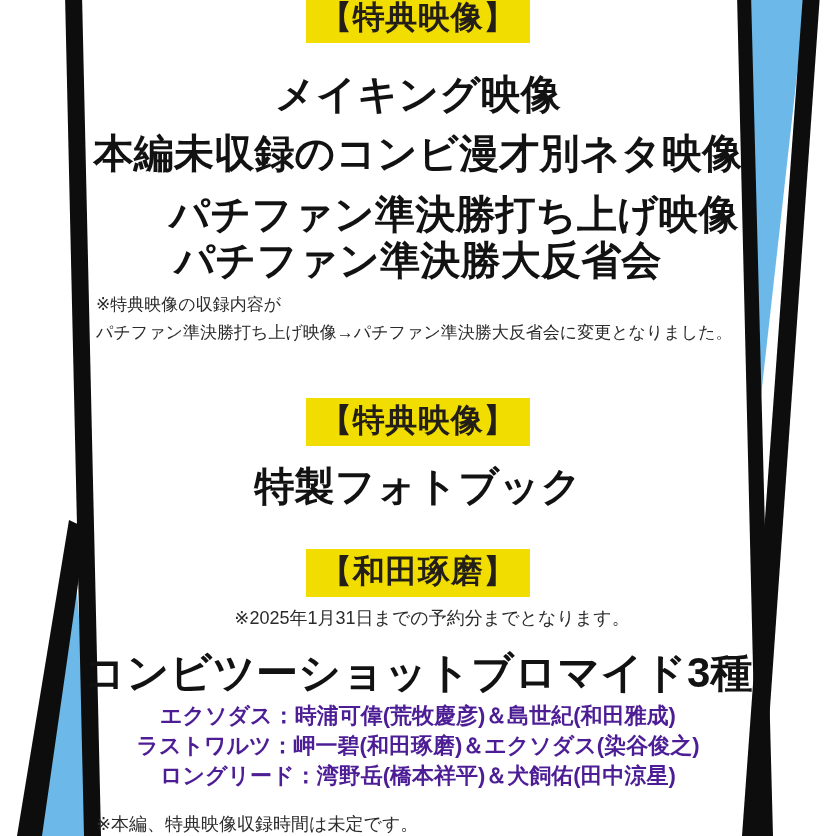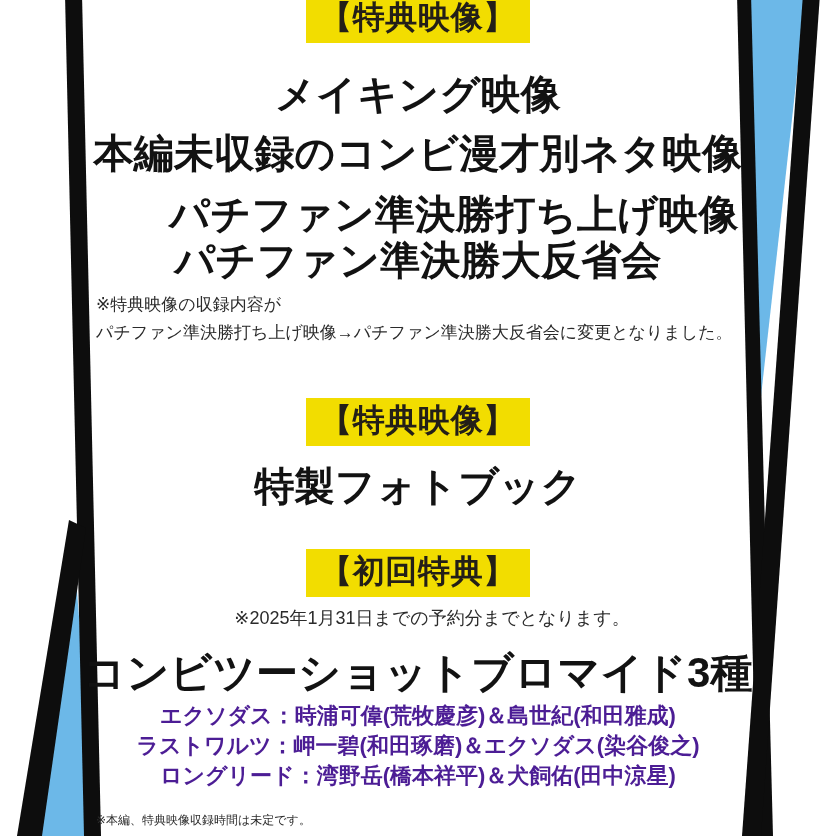--- a/index.html
+++ b/index.html
@@ -109,29 +109,29 @@
 
     <div class="abs note" style="top:322px; left:96px; text-align:center; font-size:17px;">パチファン準決勝打ち上げ映像→パチファン準決勝大反省会に変更となりました。</div>
 
     <div class="abs fullw badge-row" style="top:398px;">
       <span class="badge" style="font-size:32px; padding:5px 14px 7px 14px;">【特典映像】</span>
     </div>
 
     <div class="abs fullw headline" style="top:464px; font-size:40px;">特製フォトブック</div>
 
     <div class="abs fullw badge-row" style="top:549px;">
-      <span class="badge" style="font-size:32px; padding:5px 14px 7px 14px;">【初回特典】</span>
+      <span class="badge" style="font-size:32px; padding:5px 14px 7px 14px;">【和田琢磨】</span>
     </div>
 
     <div class="abs fullw note" style="top:606px; font-size:18px;padding-left:14px;">※2025年1月31日までの予約分までとなります。</div>
 
     <div class="abs fullw headline" style="top:650px; font-size:42px;">コンビツーショットブロマイド3種</div>
 
     <div class="abs fullw cast" style="top:703px; font-size:22px;">エクソダス：時浦可偉(荒牧慶彦)＆島世紀(和田雅成)</div>
 
     <div class="abs fullw cast" style="top:733px; font-size:22px;">ラストワルツ：岬一碧(和田琢磨)＆エクソダス(染谷俊之)</div>
 
     <div class="abs fullw cast" style="top:763px; font-size:22px;">ロングリード：湾野岳(橋本祥平)＆犬飼佑(田中涼星)</div>
 
-    <div class="abs note" style="top:812px; left:96px; text-align:center; font-size:12px;">※本編、特典映像収録時間は未定です。</div>
+    <div class="abs note" style="top:812px; left:96px; text-align:center; font-size:18px;">※本編、特典映像収録時間は未定です。</div>
 
   </div>
 </div>
 
 </body></html>

